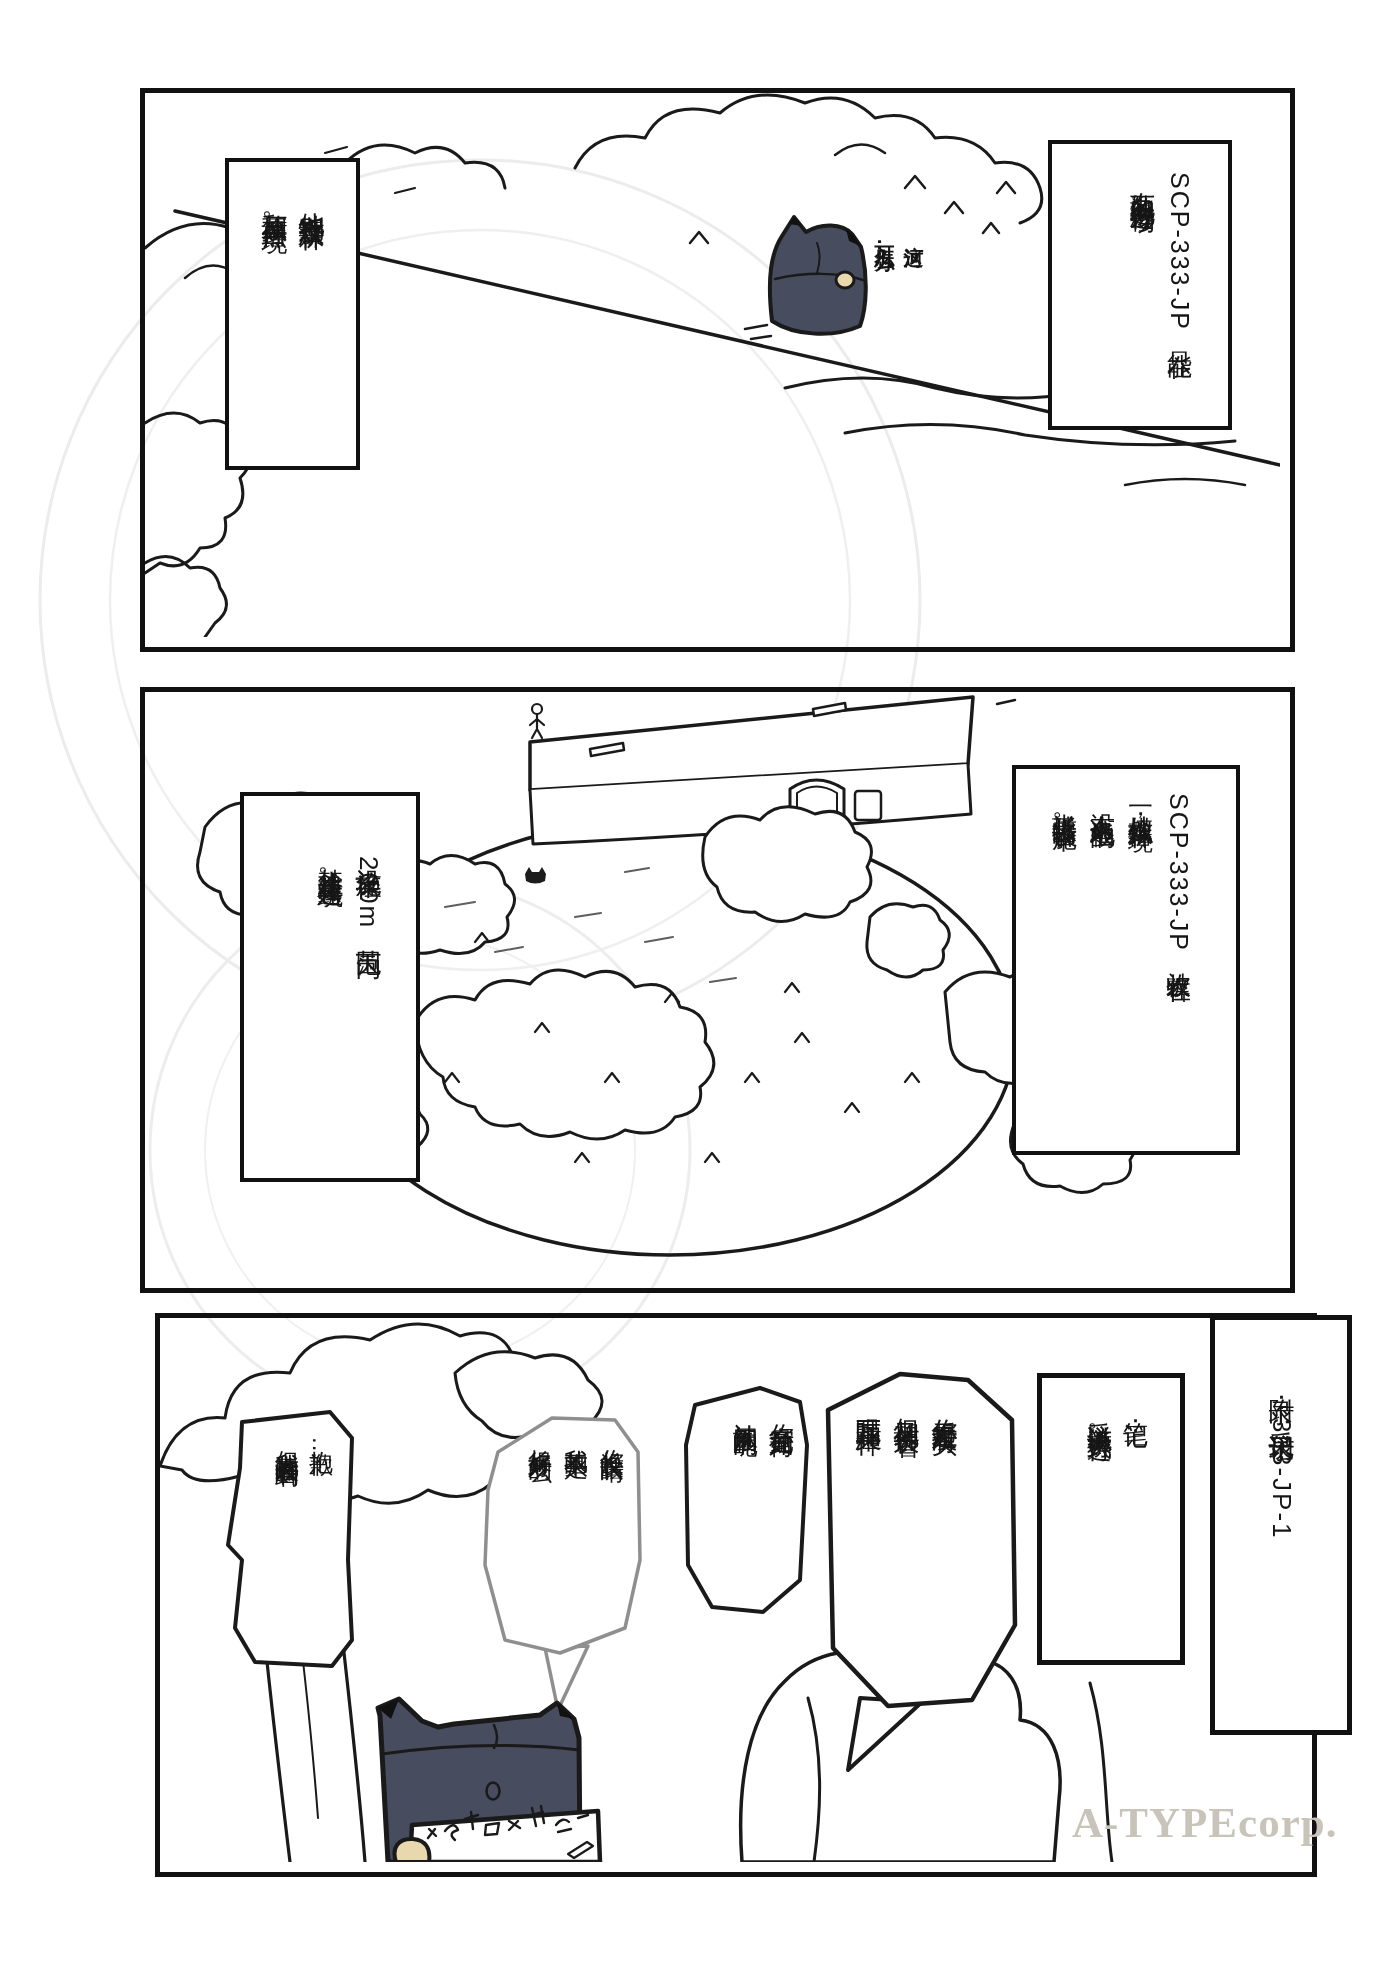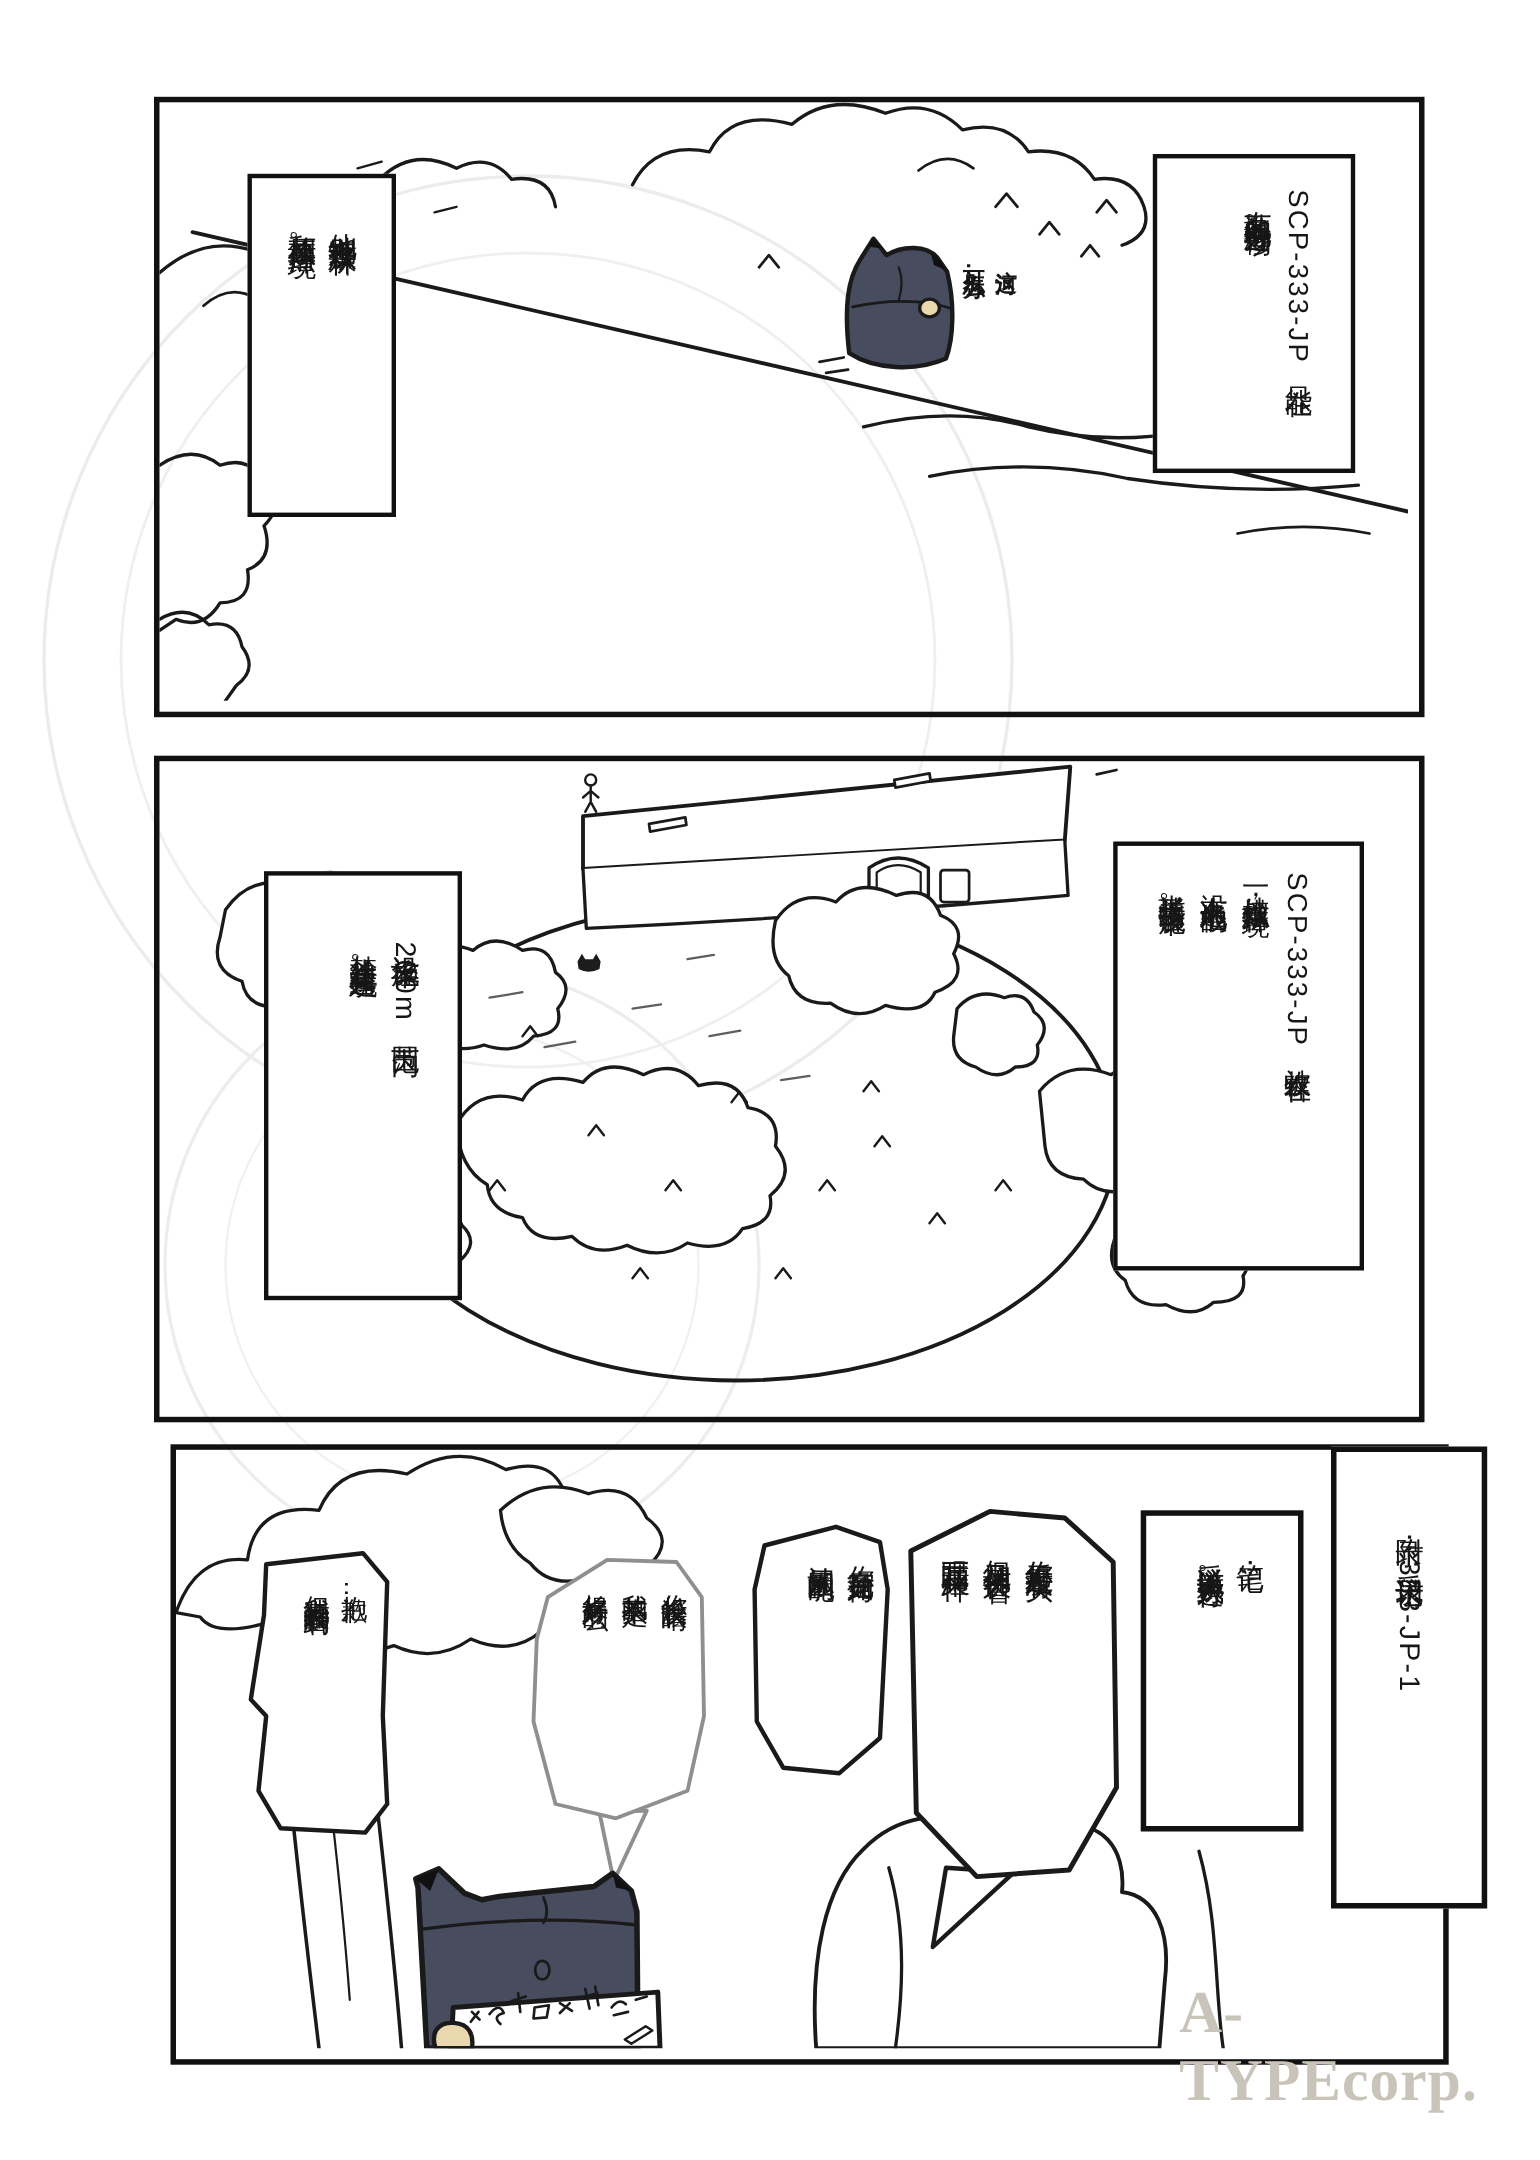--- a/index.html
+++ b/index.html
@@ -9,21 +9,21 @@
   .panel{position:absolute;border:5px solid #111;background:transparent;z-index:1;}
   .panel svg{position:absolute;left:0;top:0;}
   .tbox{position:absolute;background:#fff;border:4px solid #111;box-sizing:border-box;z-index:5;}
   .tbox.thick{border-width:5px;}
   .vtext{writing-mode:vertical-rl;text-orientation:mixed;letter-spacing:2px;color:#161616;}
   .vtext span{display:block;}
   .boxtext{position:absolute;font-size:25px;line-height:37px;font-weight:500;}
   .btext{position:absolute;z-index:6;font-weight:500;}
   .thought{position:absolute;z-index:4;font-size:20px;line-height:29px;font-weight:600;}
   .watermark{position:absolute;z-index:7;font-family:"Liberation Serif","DejaVu Serif",serif;
-             font-weight:bold;color:#c9c4ba;font-size:54px;letter-spacing:1px;}
+             font-weight:bold;color:#c9c4ba;font-size:43px;letter-spacing:1px;}
 </style>
 </head>
 <body>
 
 <div class="page">
 
   <svg class="bg-emblem" width="1400" height="1964" viewBox="0 0 1400 1964">
     <circle cx="480" cy="600" r="440" fill="none" stroke="#ececec" stroke-width="3"></circle>
     <circle cx="480" cy="600" r="370" fill="none" stroke="#efefef" stroke-width="2.5"></circle>
     <circle cx="420" cy="1150" r="270" fill="none" stroke="#ededed" stroke-width="3"></circle>

